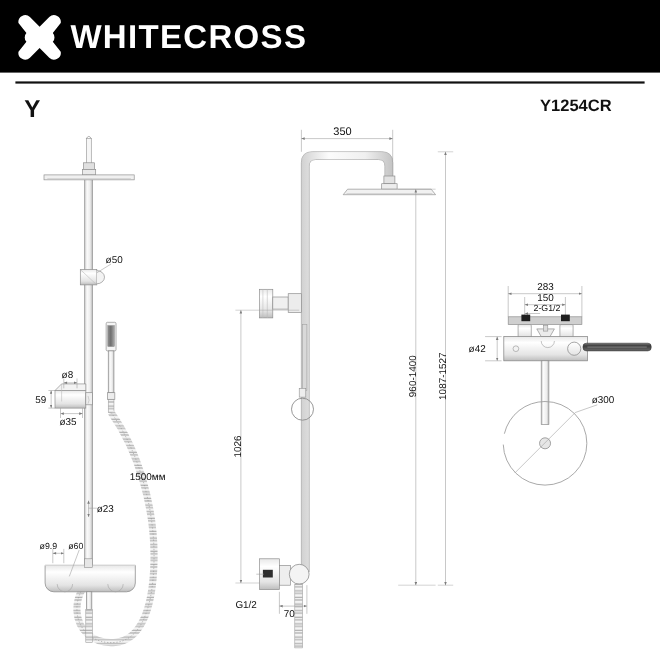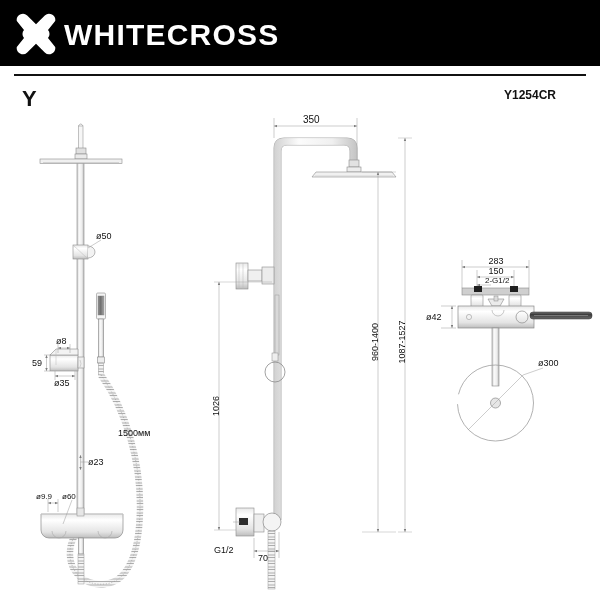--- a/index.html
+++ b/index.html
@@ -10,21 +10,21 @@
   
   #header{position:absolute;left:0;top:0;width:600px;height:66px;background:#000000;}
   #logo-mark{position:absolute;left:14px;top:13px;width:44px;height:42px;}
   #logo-text{position:absolute;left:64px;top:16px;height:38px;line-height:38px;
              color:#ffffff;font-size:30px;font-weight:bold;letter-spacing:1.2px;
              white-space:nowrap;}
 
   
   #title-rule{position:absolute;left:14px;top:74px;width:572px;height:2px;background:#111;}
   #model-series{position:absolute;left:22px;top:86px;font-size:22px;font-weight:bold;color:#111;}
-  #model-code{position:absolute;right:44px;top:88px;font-size:12px;font-weight:bold;color:#111;
+  #model-code{position:absolute;right:44px;top:88px;font-size:15px;font-weight:bold;color:#111;
               white-space:nowrap;}
 
   
   #canvas{position:absolute;left:0;top:110px;width:600px;height:486px;}
   #canvas svg{display:block;}
 
   .dimtxt{font-family:"Liberation Sans","DejaVu Sans",sans-serif;font-size:9px;fill:#111;}
   .dimtxt-sm{font-family:"Liberation Sans","DejaVu Sans",sans-serif;font-size:8px;fill:#111;}
   .dimtxt-lg{font-family:"Liberation Sans","DejaVu Sans",sans-serif;font-size:10px;fill:#111;}
 </style>

